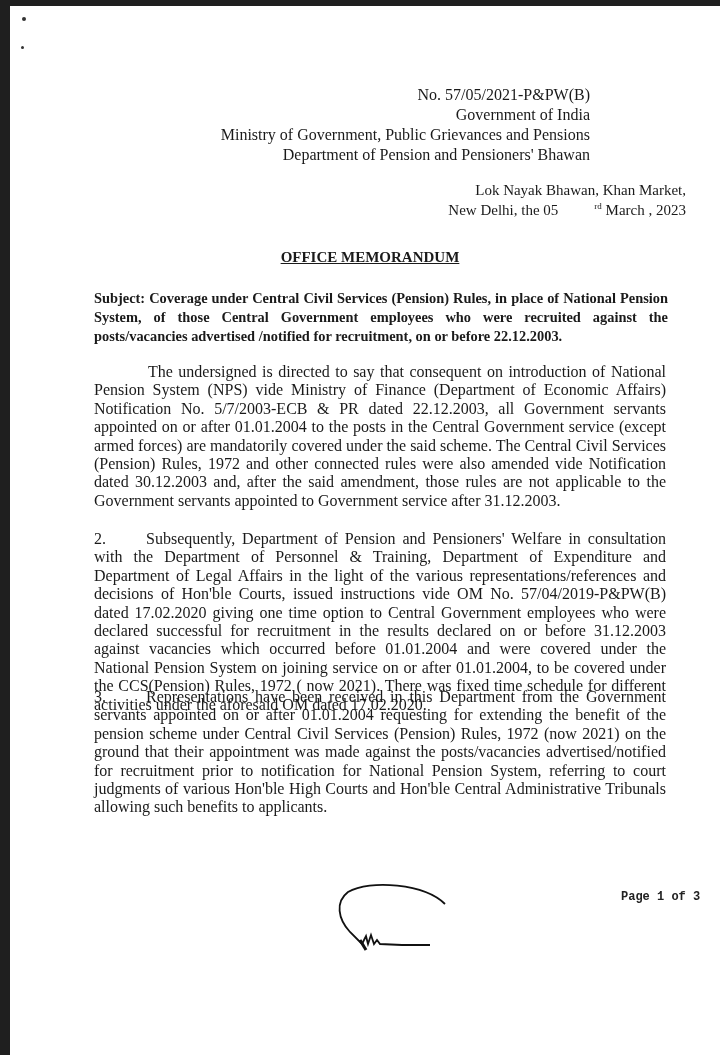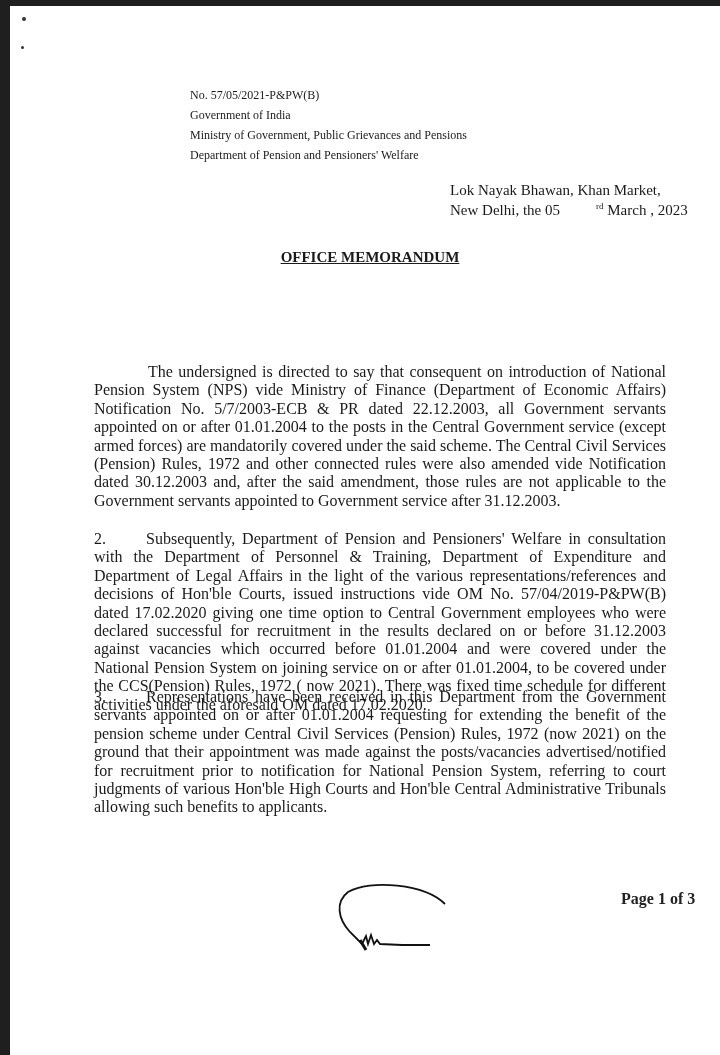--- a/index.html
+++ b/index.html
@@ -15,26 +15,26 @@
     position: absolute;
     left: 10px; top: 6px;
     width: 720px; height: 1078px;
     background: #ffffff;
     box-sizing: border-box;
   }
   .page-inner { position: absolute; left: 0; top: 0; width: 720px; height: 100%; }
   .dot { position: absolute; width: 4px; height: 4px; background: #333; border-radius: 50%; }
   .header-block {
     position: absolute; left: 180px; top: 79px; width: 400px;
-    text-align: left; font-size: 12px; line-height: 20px;
+    text-align: right; font-size: 16px; line-height: 20px;
   }
   .header-block div { white-space: nowrap; }
   .address-block {
-    position: absolute; left: 440px; top: 174px; width: 246px;
-    font-size: 15px; line-height: 20px;
+    position: absolute; left: 430px; top: 174px; width: 246px;
+    text-align: right; font-size: 15px; line-height: 20px;
   }
   .address-block div { white-space: nowrap; }
   .address-block sup { font-size: 9px; vertical-align: 6px; line-height: 0; margin-left: 36px; }
   .memo-title {
     position: absolute; left: 0; top: 243px; width: 720px;
     text-align: center; font-weight: bold; font-size: 15px;
     text-decoration: underline;
   }
   .subject {
     position: absolute; left: 84px; top: 283px; width: 574px;
@@ -46,46 +46,47 @@
     font-size: 16px; line-height: 18.4px;
     text-align: justify;
   }
   .para .num { display: inline-block; width: 52px; }
   .p1 { top: 357px; text-indent: 54px; }
   .p2 { top: 524px; }
   .p3 { top: 682px; }
   .signature { position: absolute; left: 320px; top: 868px; width: 160px; height: 90px; }
   .page-footer {
     position: absolute; left: 611px; top: 884px;
-    font-family: Liberation Serif, serif;
-    font-size: 16px; font-weight: bold; color: #222;
+    font-family: Liberation Mono, monospace;
+    font-size: 12px; font-weight: bold; color: #222;
   }
 </style>
 </head>
 <body>
 
 <div class="page">
   <div class="page-inner">
     <span class="dot" style="left:12px;top:11px;"></span>
     <span class="dot" style="left:11px;top:40px;width:3px;height:3px;"></span>
 
     <div class="header-block">
       <div>No. 57/05/2021-P&amp;PW(B)</div>
       <div>Government of India</div>
       <div>Ministry of Government, Public Grievances and Pensions</div>
-      <div>Department of Pension and Pensioners' Welfare</div>
+      <div>Department of Pension and Pensioners' Bhawan</div>
     </div>
 
     <div class="address-block">
       <div>Lok Nayak Bhawan, Khan Market,</div>
       <div><span>New Delhi, the 05</span><sup>rd</sup><span> March , 2023</span></div>
     </div>
 
     <div class="memo-title">OFFICE MEMORANDUM</div>
 
+    <div class="subject">Subject: Coverage under Central Civil Services (Pension) Rules, in place of National Pension System, of those Central Government employees who were recruited against the posts/vacancies advertised /notified for recruitment, on or before 22.12.2003.</div>
 
     <div class="para p1">
       <span>The undersigned is directed to say that consequent on introduction of National Pension System (NPS) vide Ministry of Finance (Department of Economic Affairs) Notification No. 5/7/2003-ECB &amp; PR dated 22.12.2003, all Government servants appointed on or after 01.01.2004 to the posts in the Central Government service (except armed forces) are mandatorily covered under the said scheme. The Central Civil Services (Pension) Rules, 1972 and other connected rules were also amended vide Notification dated 30.12.2003 and, after the said amendment, those rules are not applicable to the Government servants appointed to Government service after 31.12.2003.</span>
     </div>
 
     <div class="para p2">
       <span class="num">2.</span><span>Subsequently, Department of Pension and Pensioners' Welfare in consultation with the Department of Personnel &amp; Training, Department of Expenditure and Department of Legal Affairs in the light of the various representations/references and decisions of Hon'ble Courts, issued instructions vide OM No. 57/04/2019-P&amp;PW(B) dated 17.02.2020 giving one time option to Central Government employees who were declared successful for recruitment in the results declared on or before 31.12.2003 against vacancies which occurred before 01.01.2004 and were covered under the National Pension System on joining service on or after 01.01.2004, to be covered under the CCS(Pension) Rules, 1972 ( now 2021). There was fixed time schedule for different activities under the aforesaid OM dated 17.02.2020.</span>
     </div>
 
     <div class="para p3">

